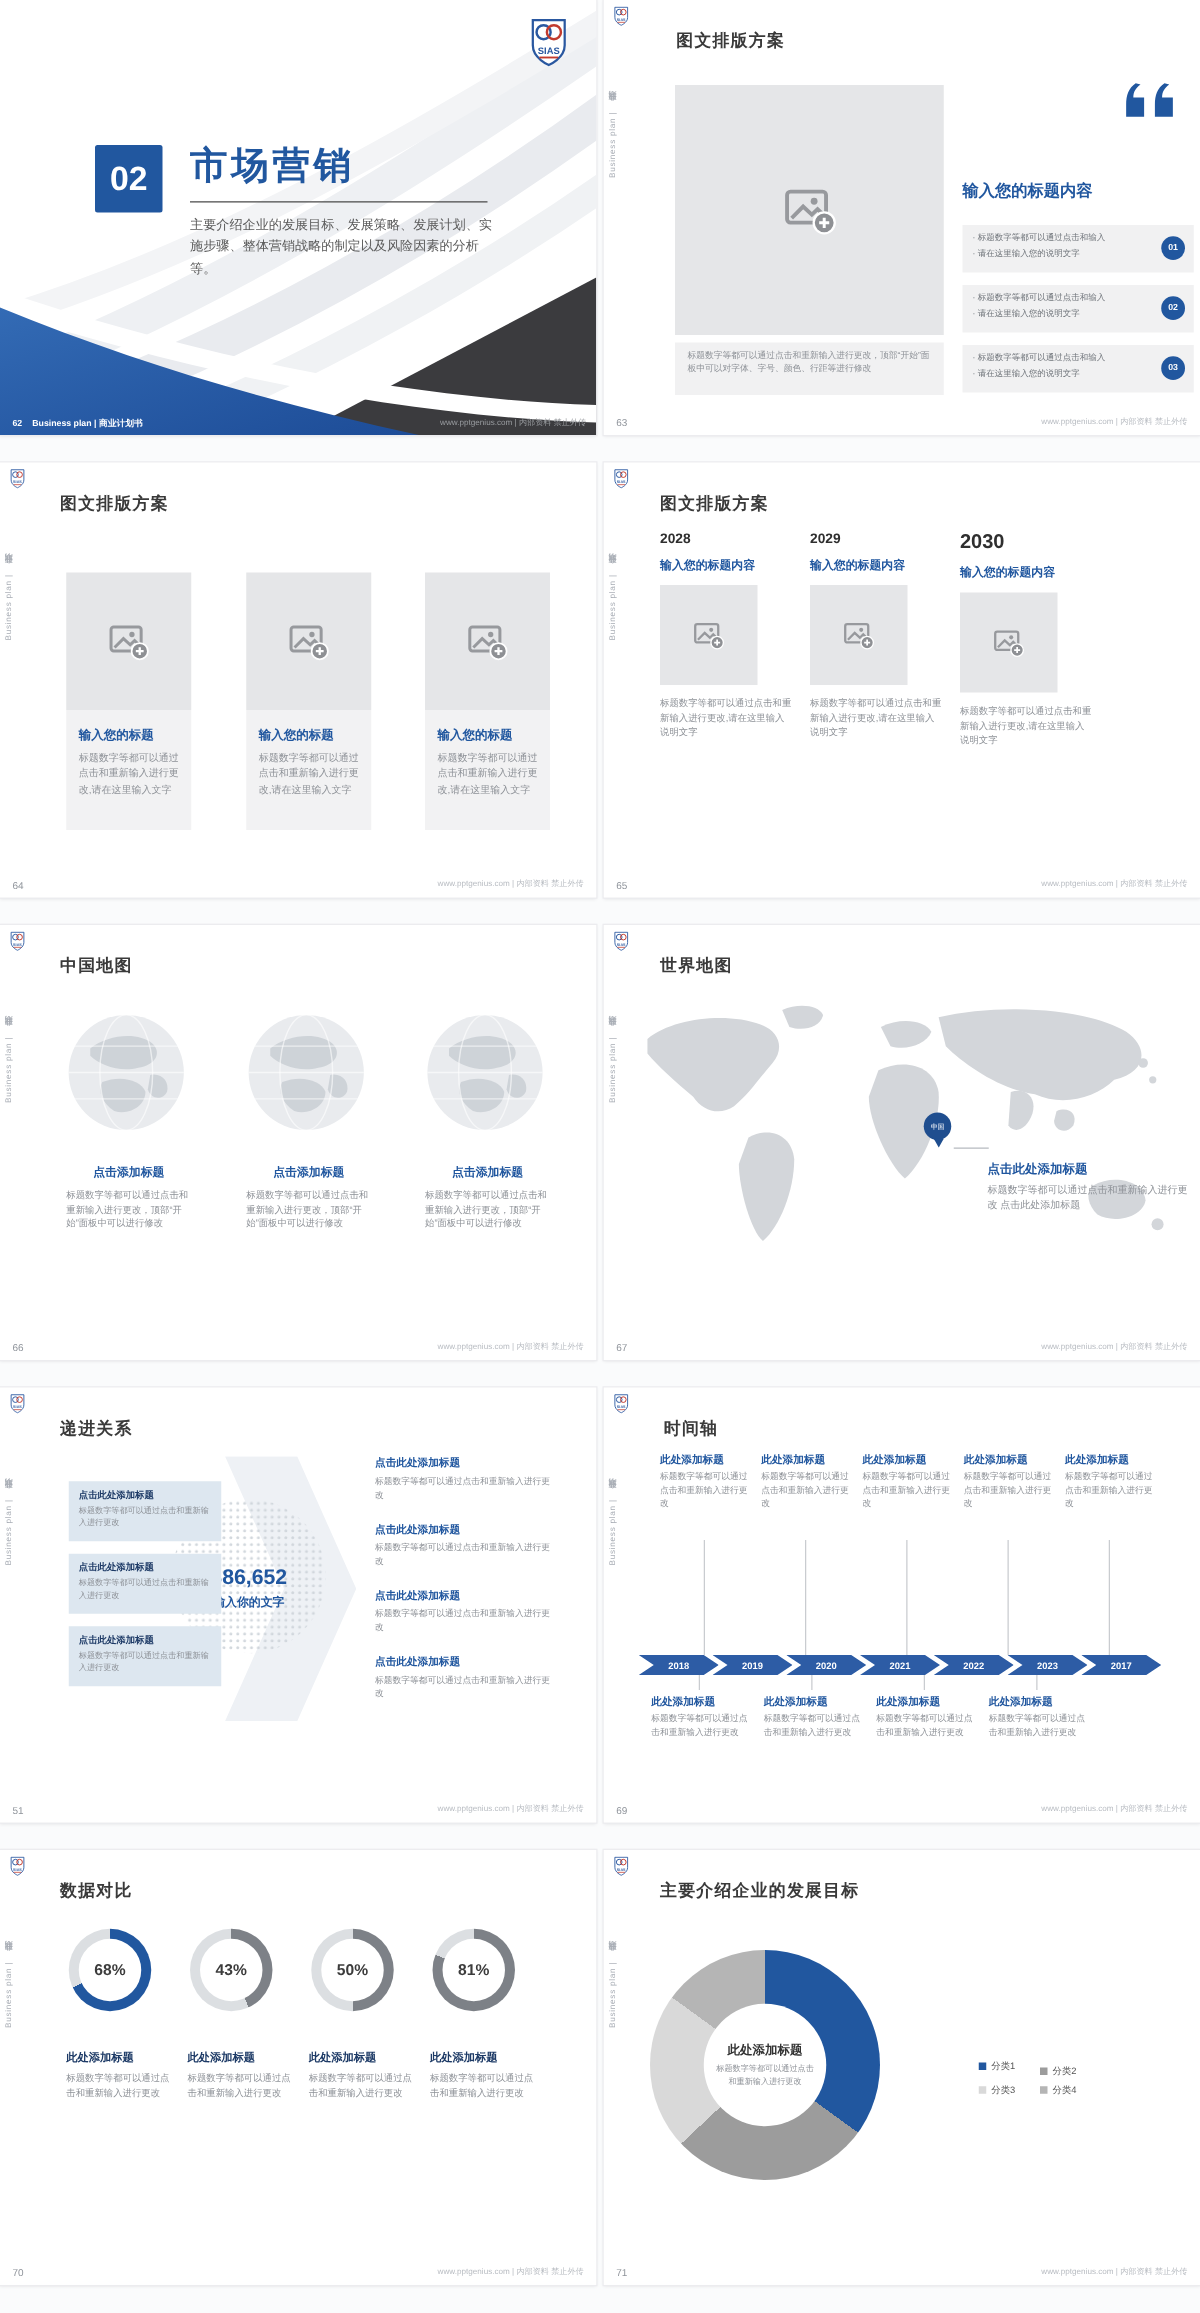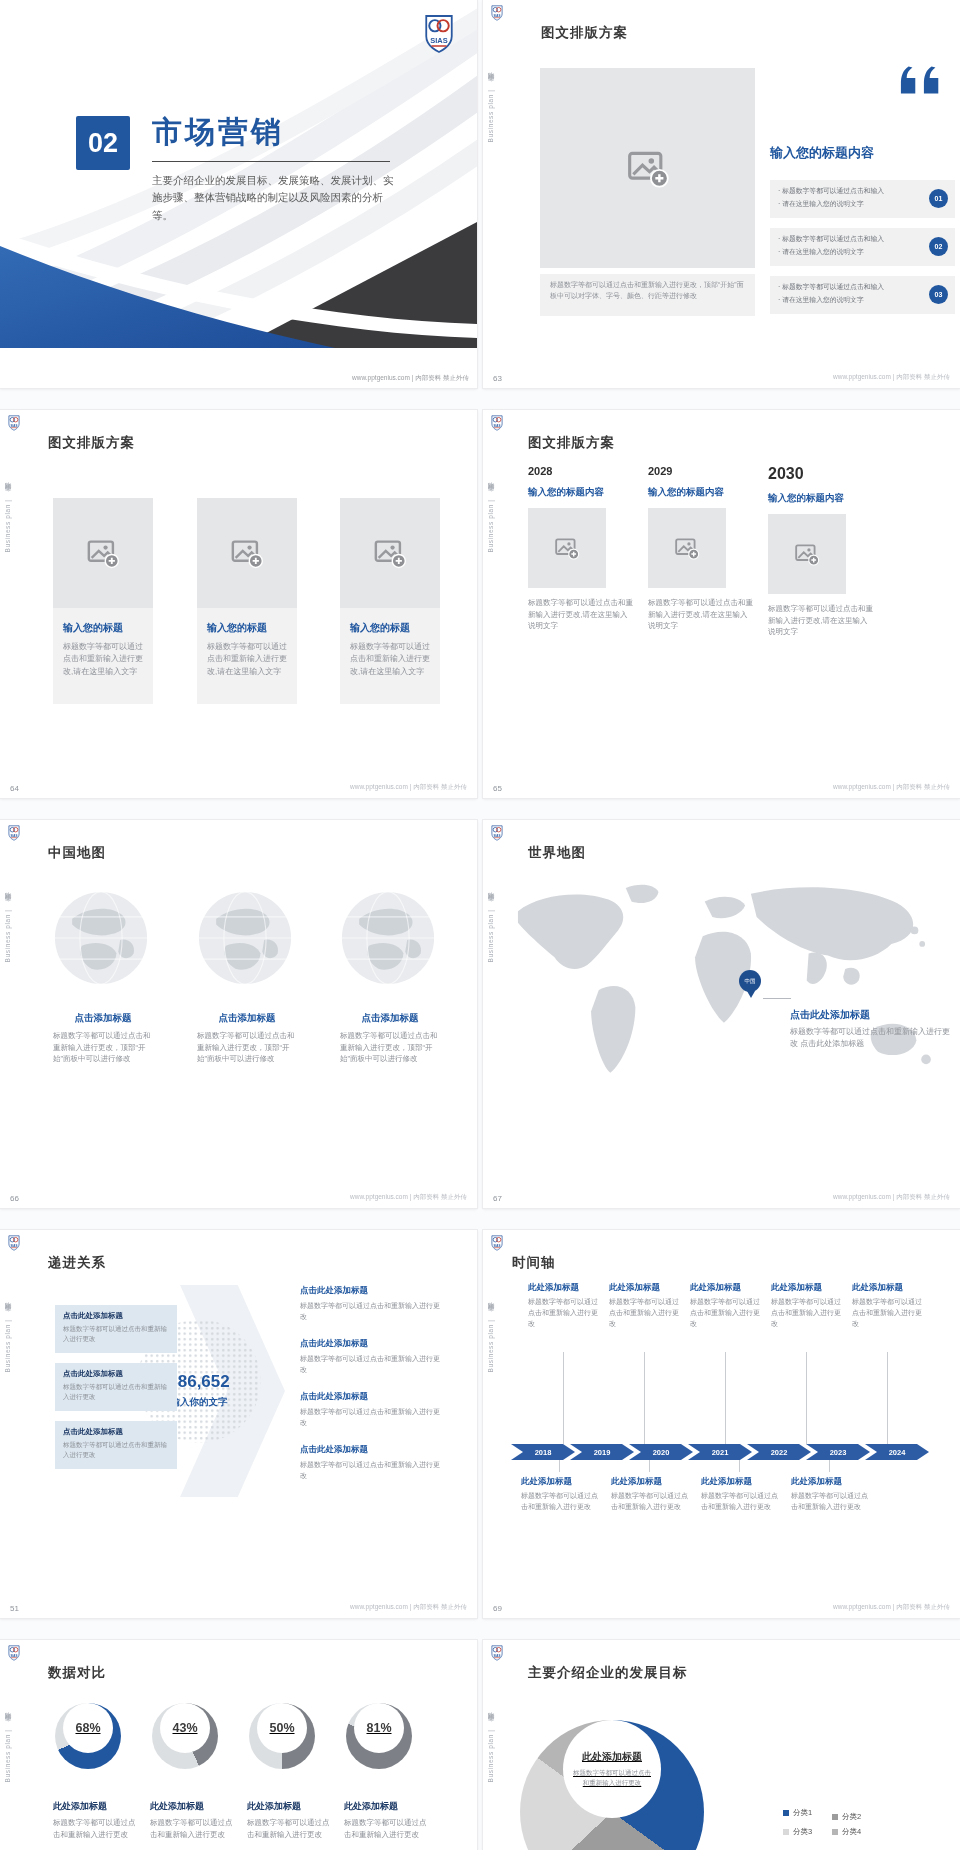--- a/index.html
+++ b/index.html
@@ -1,36 +1,36 @@
 <!DOCTYPE html>
 <html><head>
 <meta charset="utf-8">
 <style>
   html,body{margin:0;padding:0;background:#fafbfc;}
   body{width:960px;height:1850px;font-family:"Liberation Sans","DejaVu Sans",sans-serif;-webkit-font-smoothing:antialiased;}
   .grid{display:grid;grid-template-columns:477px 477px;column-gap:6px;row-gap:22px;width:960px;}
-  .slide{position:relative;width:477px;height:388px;background:#fff;overflow:hidden;
+  .slide{position:relative;width:477px;height:348px;background:#fff;overflow:hidden;
          box-shadow:0 0 0 1px #ececef,0 1px 3px rgba(0,0,0,.10);}
   .abs{position:absolute;}
   .stitle{font-size:13.5px;font-weight:600;color:#3a3a3a;letter-spacing:1px;}
   .side-text{writing-mode:vertical-rl;transform:rotate(180deg);font-size:6.5px;color:#a8adb5;letter-spacing:.6px;}
   .mini-logo{width:12px;height:16px;}
   .footer-page{font-size:8px;color:#8f949b;}
   .footer-url{font-size:6.5px;color:#b8bcc2;}
   .imgbox{background:#e5e6e8;display:flex;align-items:center;justify-content:center;}
   .blue-h{color:#21579f;font-weight:700;}
   .navy-h{color:#1d3a66;font-weight:700;}
   .gray-t{color:#8d9197;line-height:1.55;}
   .caption{background:#f1f1f2;color:#8d9197;font-size:7px;line-height:1.6;padding:5px 10px;box-sizing:border-box;}
   .bullet-row{background:#f1f1f2;box-sizing:border-box;padding:5px 30px 5px 8px;position:absolute;width:185px;height:38px;}
   .bullet-line{font-size:6.8px;color:#6f747a;line-height:1.9;white-space:nowrap;}
   .num-circle{position:absolute;right:7px;top:9px;width:19px;height:19px;border-radius:50%;background:#21579f;
               color:#fff;font-size:7px;font-weight:700;display:flex;align-items:center;justify-content:center;}
   .card{background:#f2f2f3;box-sizing:border-box;padding:13px 8px 0 10px;}
-  .ring{border-radius:50%;display:flex;align-items:flex-start;justify-content:center;text-decoration:underline;}
+  .ring{border-radius:50%;display:flex;align-items:center;justify-content:center;}
   .ring-inner{width:50px;height:50px;background:#fff;border-radius:50%;display:flex;align-items:center;justify-content:center;
               font-size:12.5px;font-weight:700;color:#3c3c3c;}
   .chev{position:absolute;height:16px;width:64px;background:#2d5ca5;color:#fff;font-size:7.5px;font-weight:700;
         display:flex;align-items:center;justify-content:center;
         clip-path:polygon(0 0,calc(100% - 12px) 0,100% 50%,calc(100% - 12px) 100%,0 100%,12px 50%);}
   .vline{position:absolute;width:1px;background:#c9ccd0;}
   .bigchev{clip-path:polygon(0 0,55% 0,100% 50%,55% 100%,0 100%,45% 50%);background:#eef1f5;}
   .leftbox{position:absolute;left:55px;width:122px;height:48px;background:#dde7f0;box-sizing:border-box;padding:6px 8px;}
   .legend-item{display:flex;align-items:center;gap:4px;font-size:7.5px;color:#555;}
   .legend-sq{width:6px;height:6px;display:inline-block;}
@@ -328,21 +328,21 @@
 
     <div class="abs footer-page" style="left:10px;bottom:5px">51</div>
     <div class="abs footer-url" style="right:10px;bottom:6px">www.pptgenius.com | 内部资料 禁止外传</div>
   </section>
 
   <section class="slide">
     <svg class="abs mini-logo" style="left:8px;top:5px" viewBox="0 0 40 52">
         <use href="#sias-shield"></use>
       </svg>
     <div class="abs side-text" style="left:4px;top:84px">Business plan | 商业计划书</div>
-    <h2 class="abs stitle" style="left:29px;top:24px;margin:0">时间轴</h2>
+    <h2 class="abs stitle" style="left:48px;top:24px;margin:0">时间轴</h2>
 
     <div class="abs" style="left:45px;top:52px;width:74px">
       <div class="blue-h" style="font-size:8.5px">此处添加标题</div>
       <div class="gray-t" style="font-size:7px;margin-top:3px">标题数字等都可以通过点击和重新输入进行更改</div>
       </div>
     <div class="abs" style="left:126px;top:52px;width:74px">
       <div class="blue-h" style="font-size:8.5px">此处添加标题</div>
       <div class="gray-t" style="font-size:7px;margin-top:3px">标题数字等都可以通过点击和重新输入进行更改</div>
       </div>
     <div class="abs" style="left:207px;top:52px;width:74px">
@@ -363,21 +363,21 @@
     <div class="vline" style="left:242px;top:122px;height:92px"></div>
     <div class="vline" style="left:323px;top:122px;height:92px"></div>
     <div class="vline" style="left:404px;top:122px;height:92px"></div>
 
     <div class="chev" style="left:28px;top:214px">2018</div>
     <div class="chev" style="left:87px;top:214px">2019</div>
     <div class="chev" style="left:146px;top:214px">2020</div>
     <div class="chev" style="left:205px;top:214px">2021</div>
     <div class="chev" style="left:264px;top:214px">2022</div>
     <div class="chev" style="left:323px;top:214px">2023</div>
-    <div class="chev" style="left:382px;top:214px">2024</div>
+    <div class="chev" style="left:382px;top:214px">2017</div>
 
     <div class="vline" style="left:76px;top:230px;height:12px"></div>
     <div class="vline" style="left:166px;top:230px;height:12px"></div>
     <div class="vline" style="left:256px;top:230px;height:12px"></div>
     <div class="vline" style="left:346px;top:230px;height:12px"></div>
 
     <div class="abs" style="left:38px;top:246px;width:80px">
       <div class="blue-h" style="font-size:8.5px">此处添加标题</div>
       <div class="gray-t" style="font-size:7px;margin-top:3px">标题数字等都可以通过点击和重新输入进行更改</div>
       </div>

